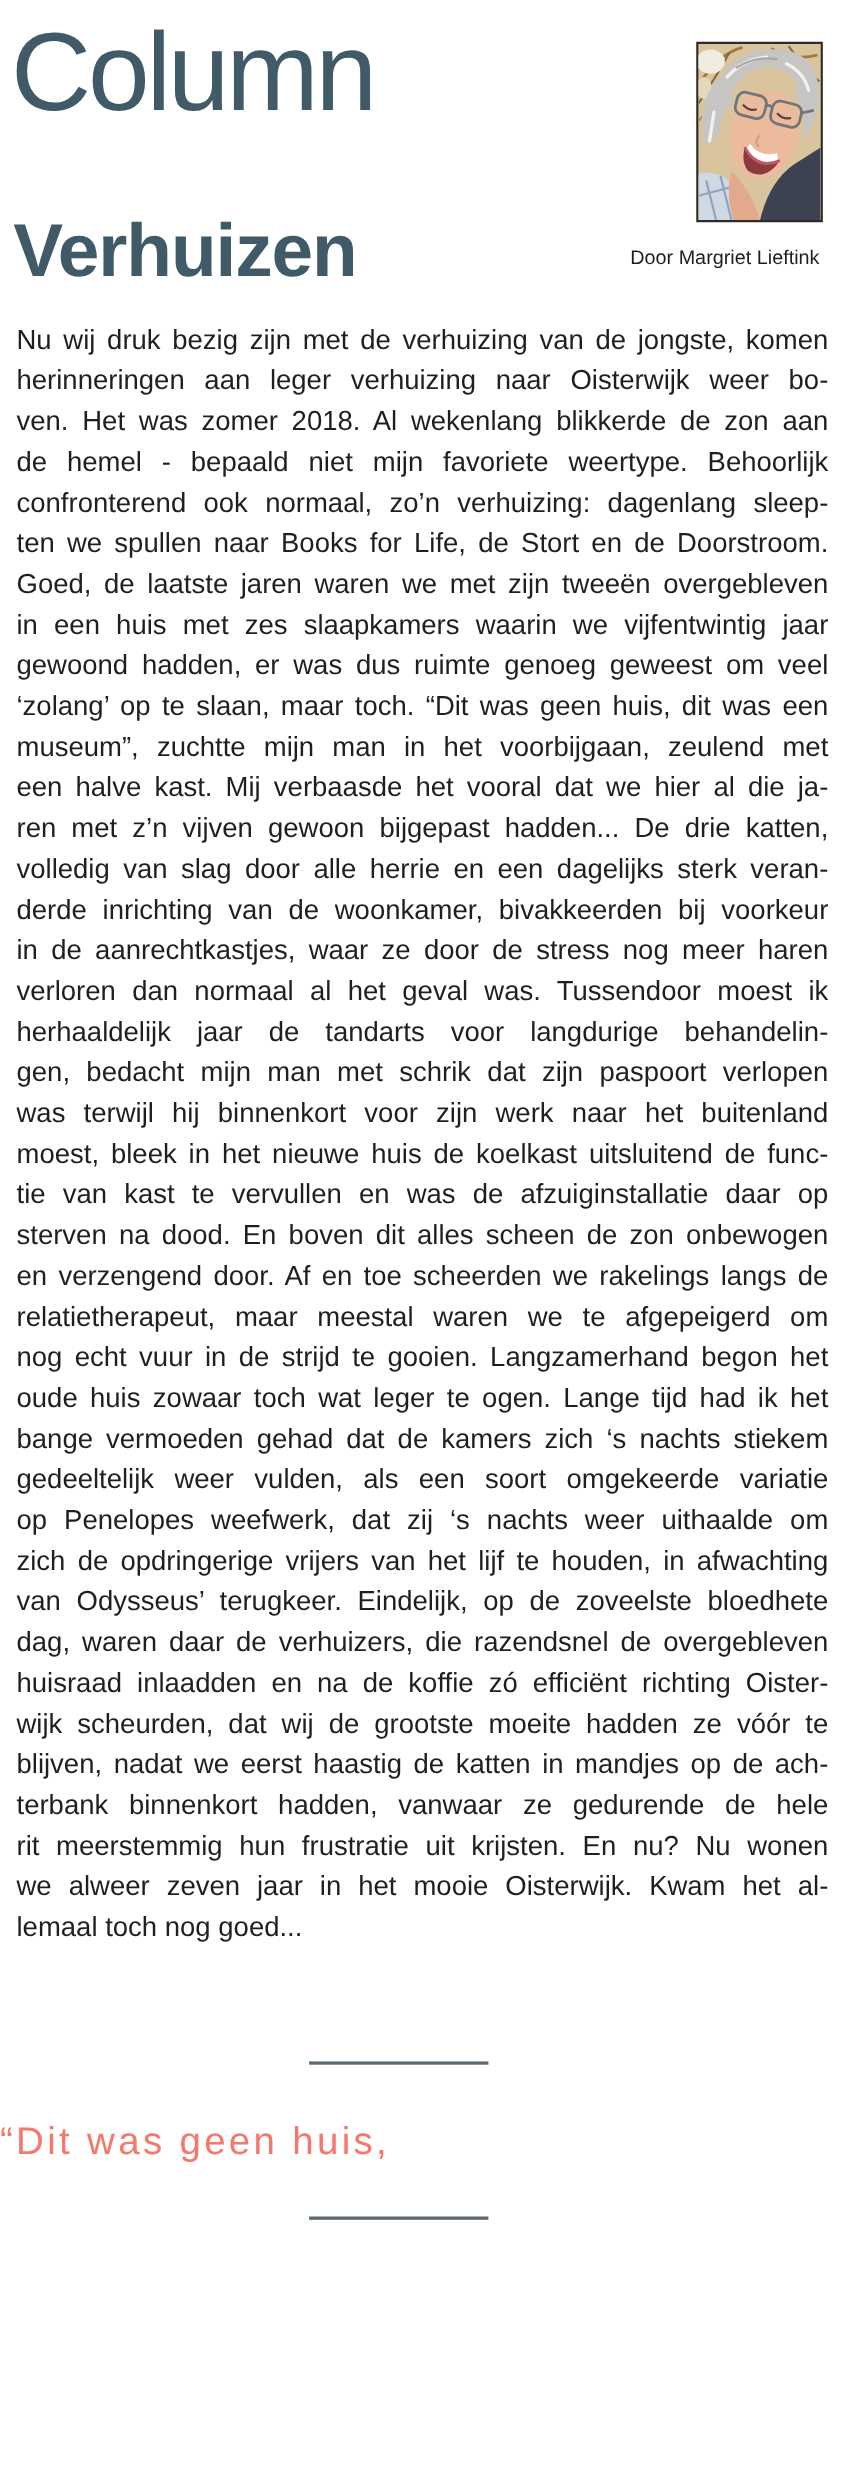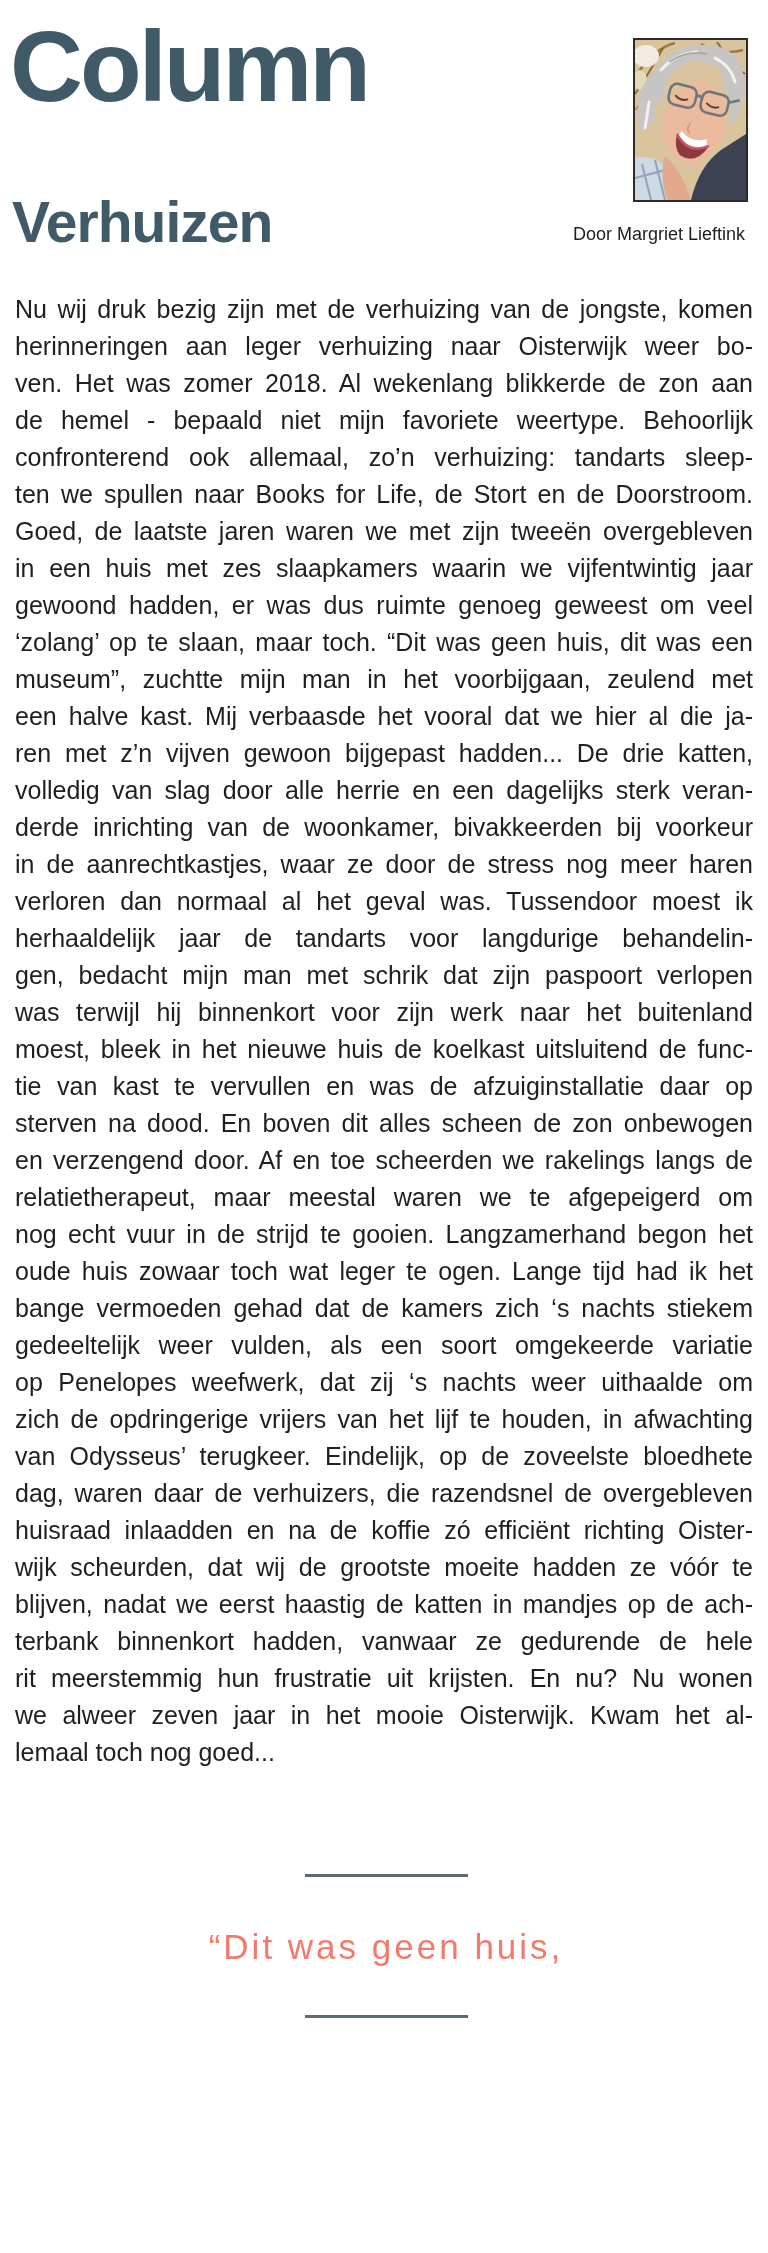--- a/index.html
+++ b/index.html
@@ -13,31 +13,31 @@
     color: #1f1f1f;
   }
 
   .page-title {
     position: absolute;
     left: 10px;
     top: 16px;
     margin: 0;
     font-size: 101px;
     line-height: 1;
-    font-weight: 700;
+    font-weight: 400;
     letter-spacing: -3px;
     color: #405a68;
   }
 
   .column-subtitle {
     position: absolute;
     left: 12px;
     top: 194px;
     margin: 0;
-    font-size: 57px;
+    font-size: 68px;
     line-height: 1;
     font-weight: 700;
     letter-spacing: -1px;
     color: #405a68;
   }
 
   .photo-frame {
     position: absolute;
     left: 633px;
     top: 38px;
@@ -75,22 +75,21 @@
   }
   .article-body .line.last {
     text-align-last: left;
   }
 
   .pullquote-block {
     position: absolute;
     left: 0;
     top: 1874px;
     width: 724px;
-    text-align: center;
-    margin-left: 24px;
+    text-align: left;
   }
   .rule {
     width: 163px;
     height: 3px;
     margin: 0 auto;
     background: #5c6a72;
   }
   .pullquote {
     margin: 45px 0 43px 0;
     font-size: 35px;
@@ -158,21 +157,21 @@
 
   <div class="byline">Door Margriet Lieftink</div>
 
   <h2 class="column-subtitle">Verhuizen</h2>
 
   <div class="article-body">
       <div class="line">Nu wij druk bezig zijn met de verhuizing van de jongste, komen</div>
       <div class="line">herinneringen aan leger verhuizing naar Oisterwijk weer bo-</div>
       <div class="line">ven. Het was zomer 2018. Al wekenlang blikkerde de zon aan</div>
       <div class="line">de hemel - bepaald niet mijn favoriete weertype. Behoorlijk</div>
-      <div class="line">confronterend ook allemaal, zo’n verhuizing: tandarts sleep-</div>
+      <div class="line">confronterend ook normaal, zo’n verhuizing: dagenlang sleep-</div>
       <div class="line">ten we spullen naar Books for Life, de Stort en de Doorstroom.</div>
       <div class="line">Goed, de laatste jaren waren we met zijn tweeën overgebleven</div>
       <div class="line">in een huis met zes slaapkamers waarin we vijfentwintig jaar</div>
       <div class="line">gewoond hadden, er was dus ruimte genoeg geweest om veel</div>
       <div class="line">‘zolang’ op te slaan, maar toch. “Dit was geen huis, dit was een</div>
       <div class="line">museum”, zuchtte mijn man in het voorbijgaan, zeulend met</div>
       <div class="line">een halve kast. Mij verbaasde het vooral dat we hier al die ja-</div>
       <div class="line">ren met z’n vijven gewoon bijgepast hadden... De drie katten,</div>
       <div class="line">volledig van slag door alle herrie en een dagelijks sterk veran-</div>
       <div class="line">derde inrichting van de woonkamer, bivakkeerden bij voorkeur</div>

